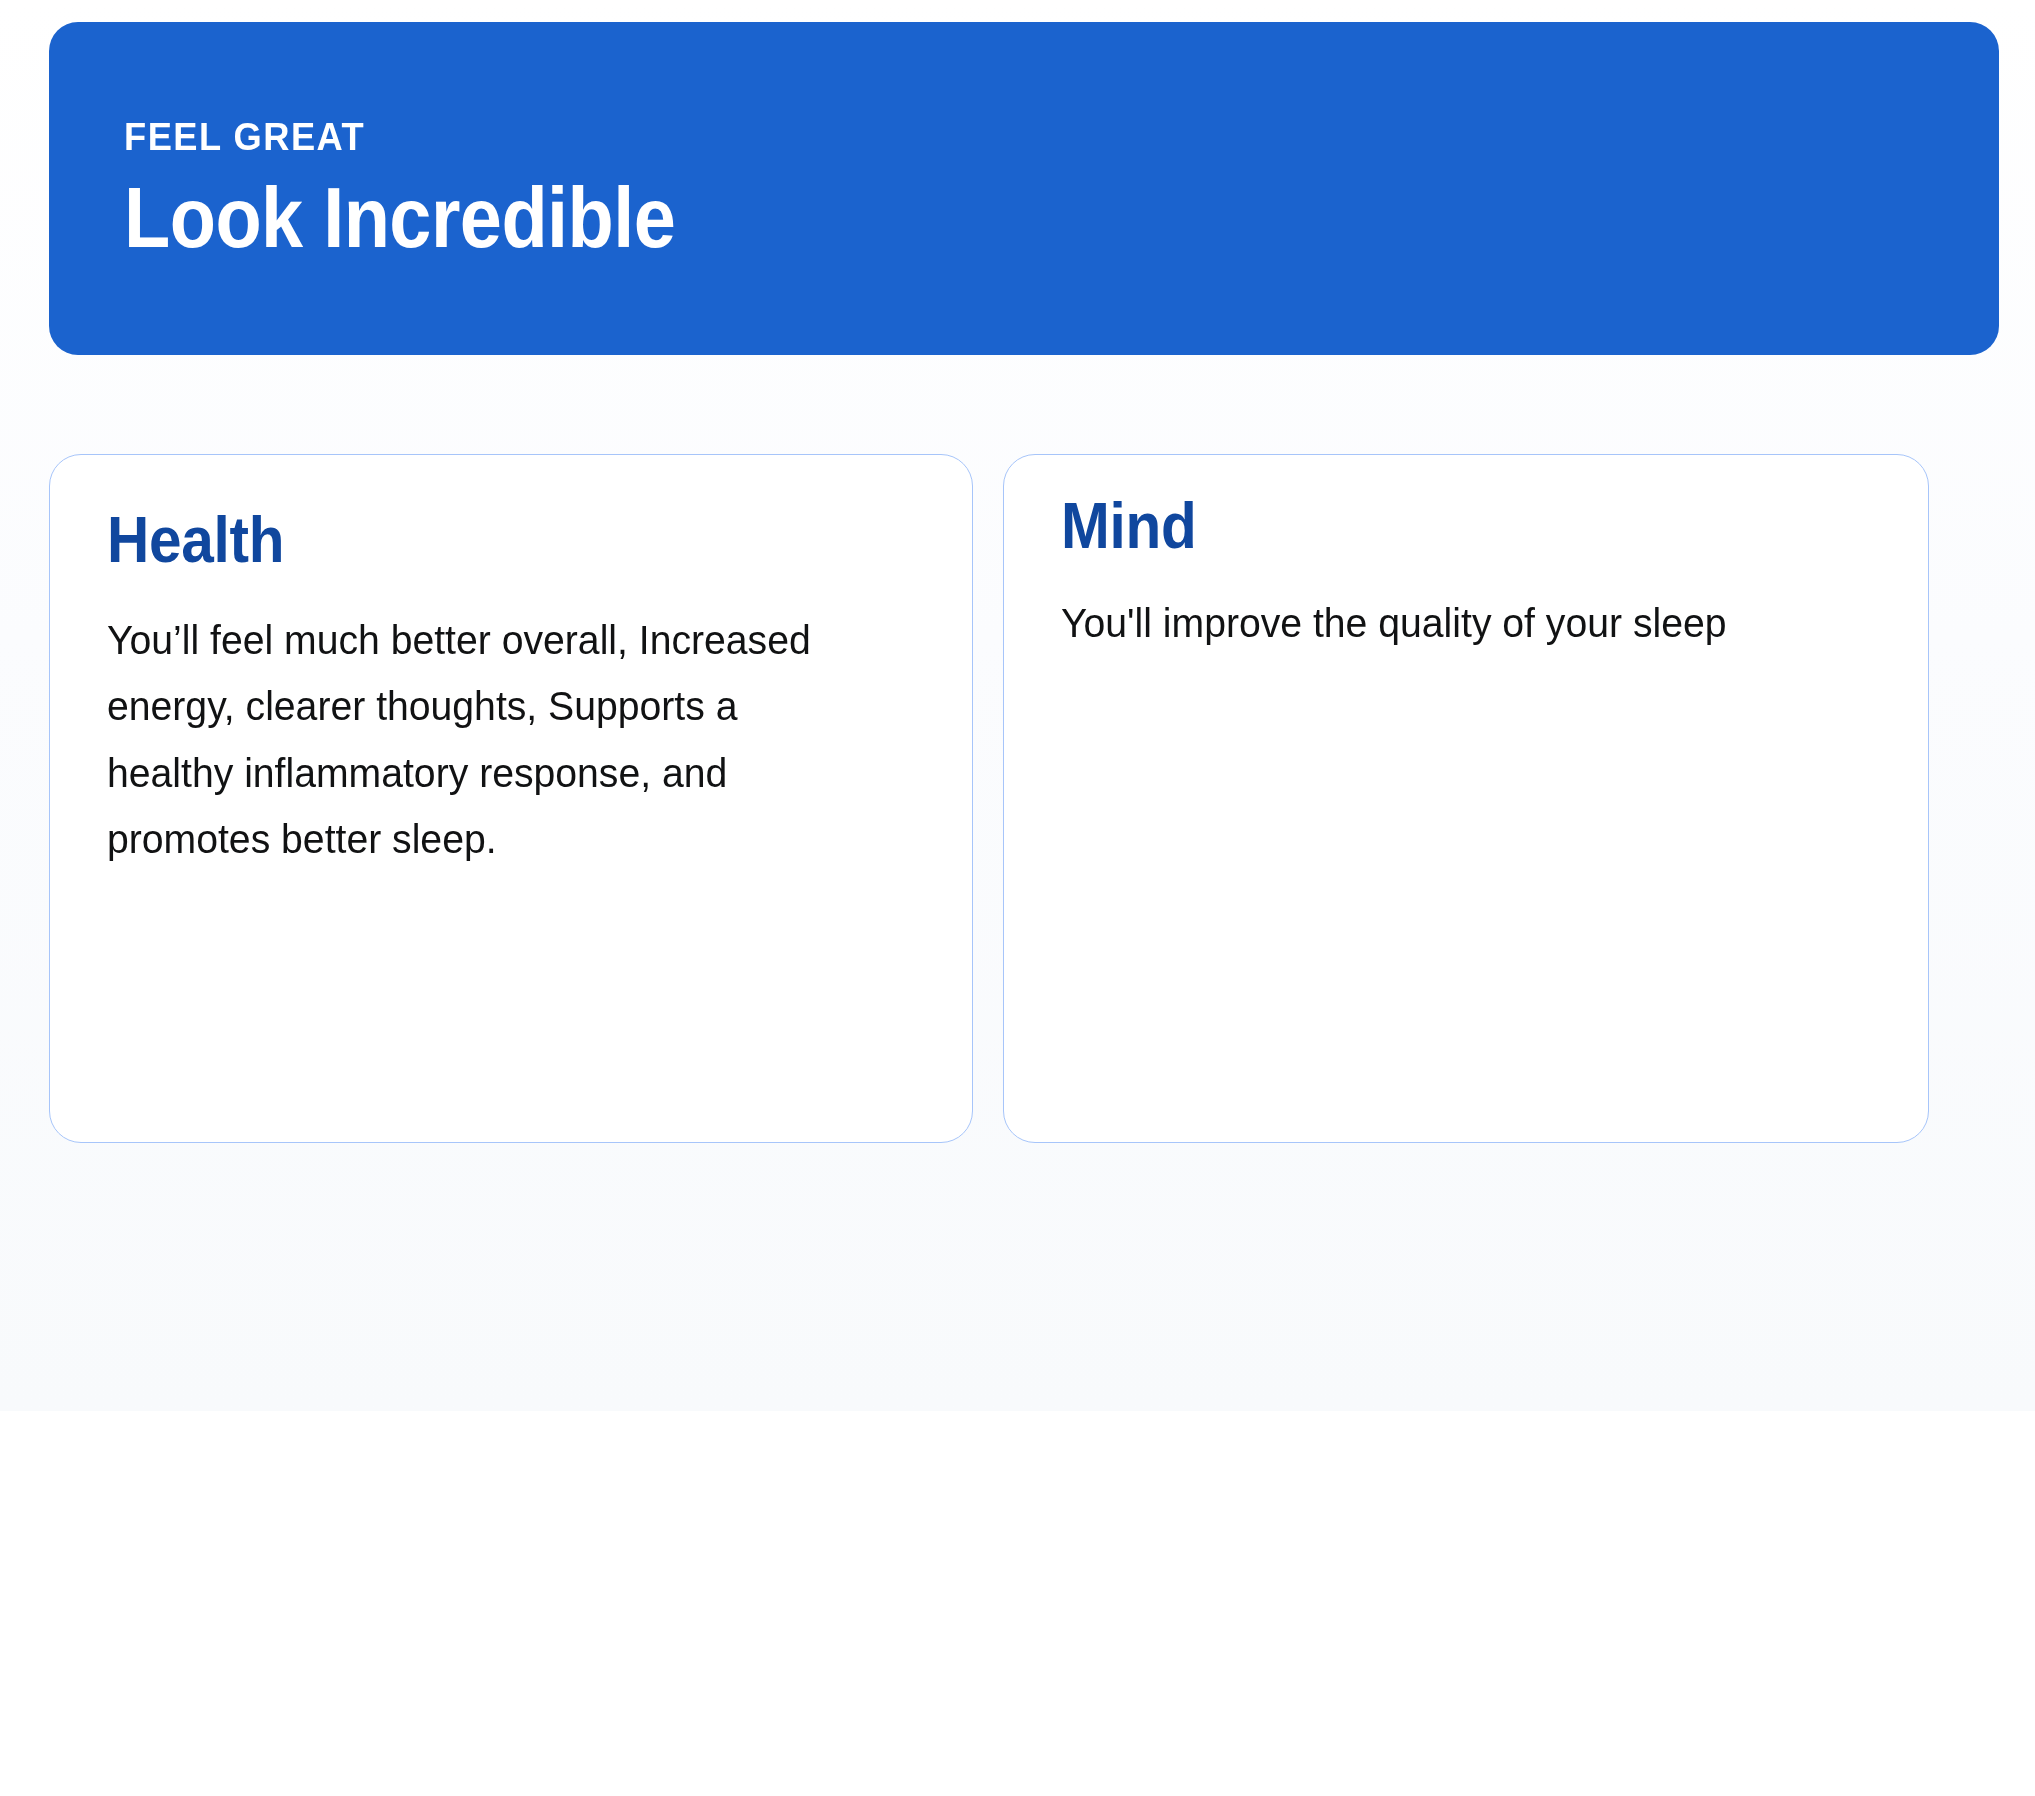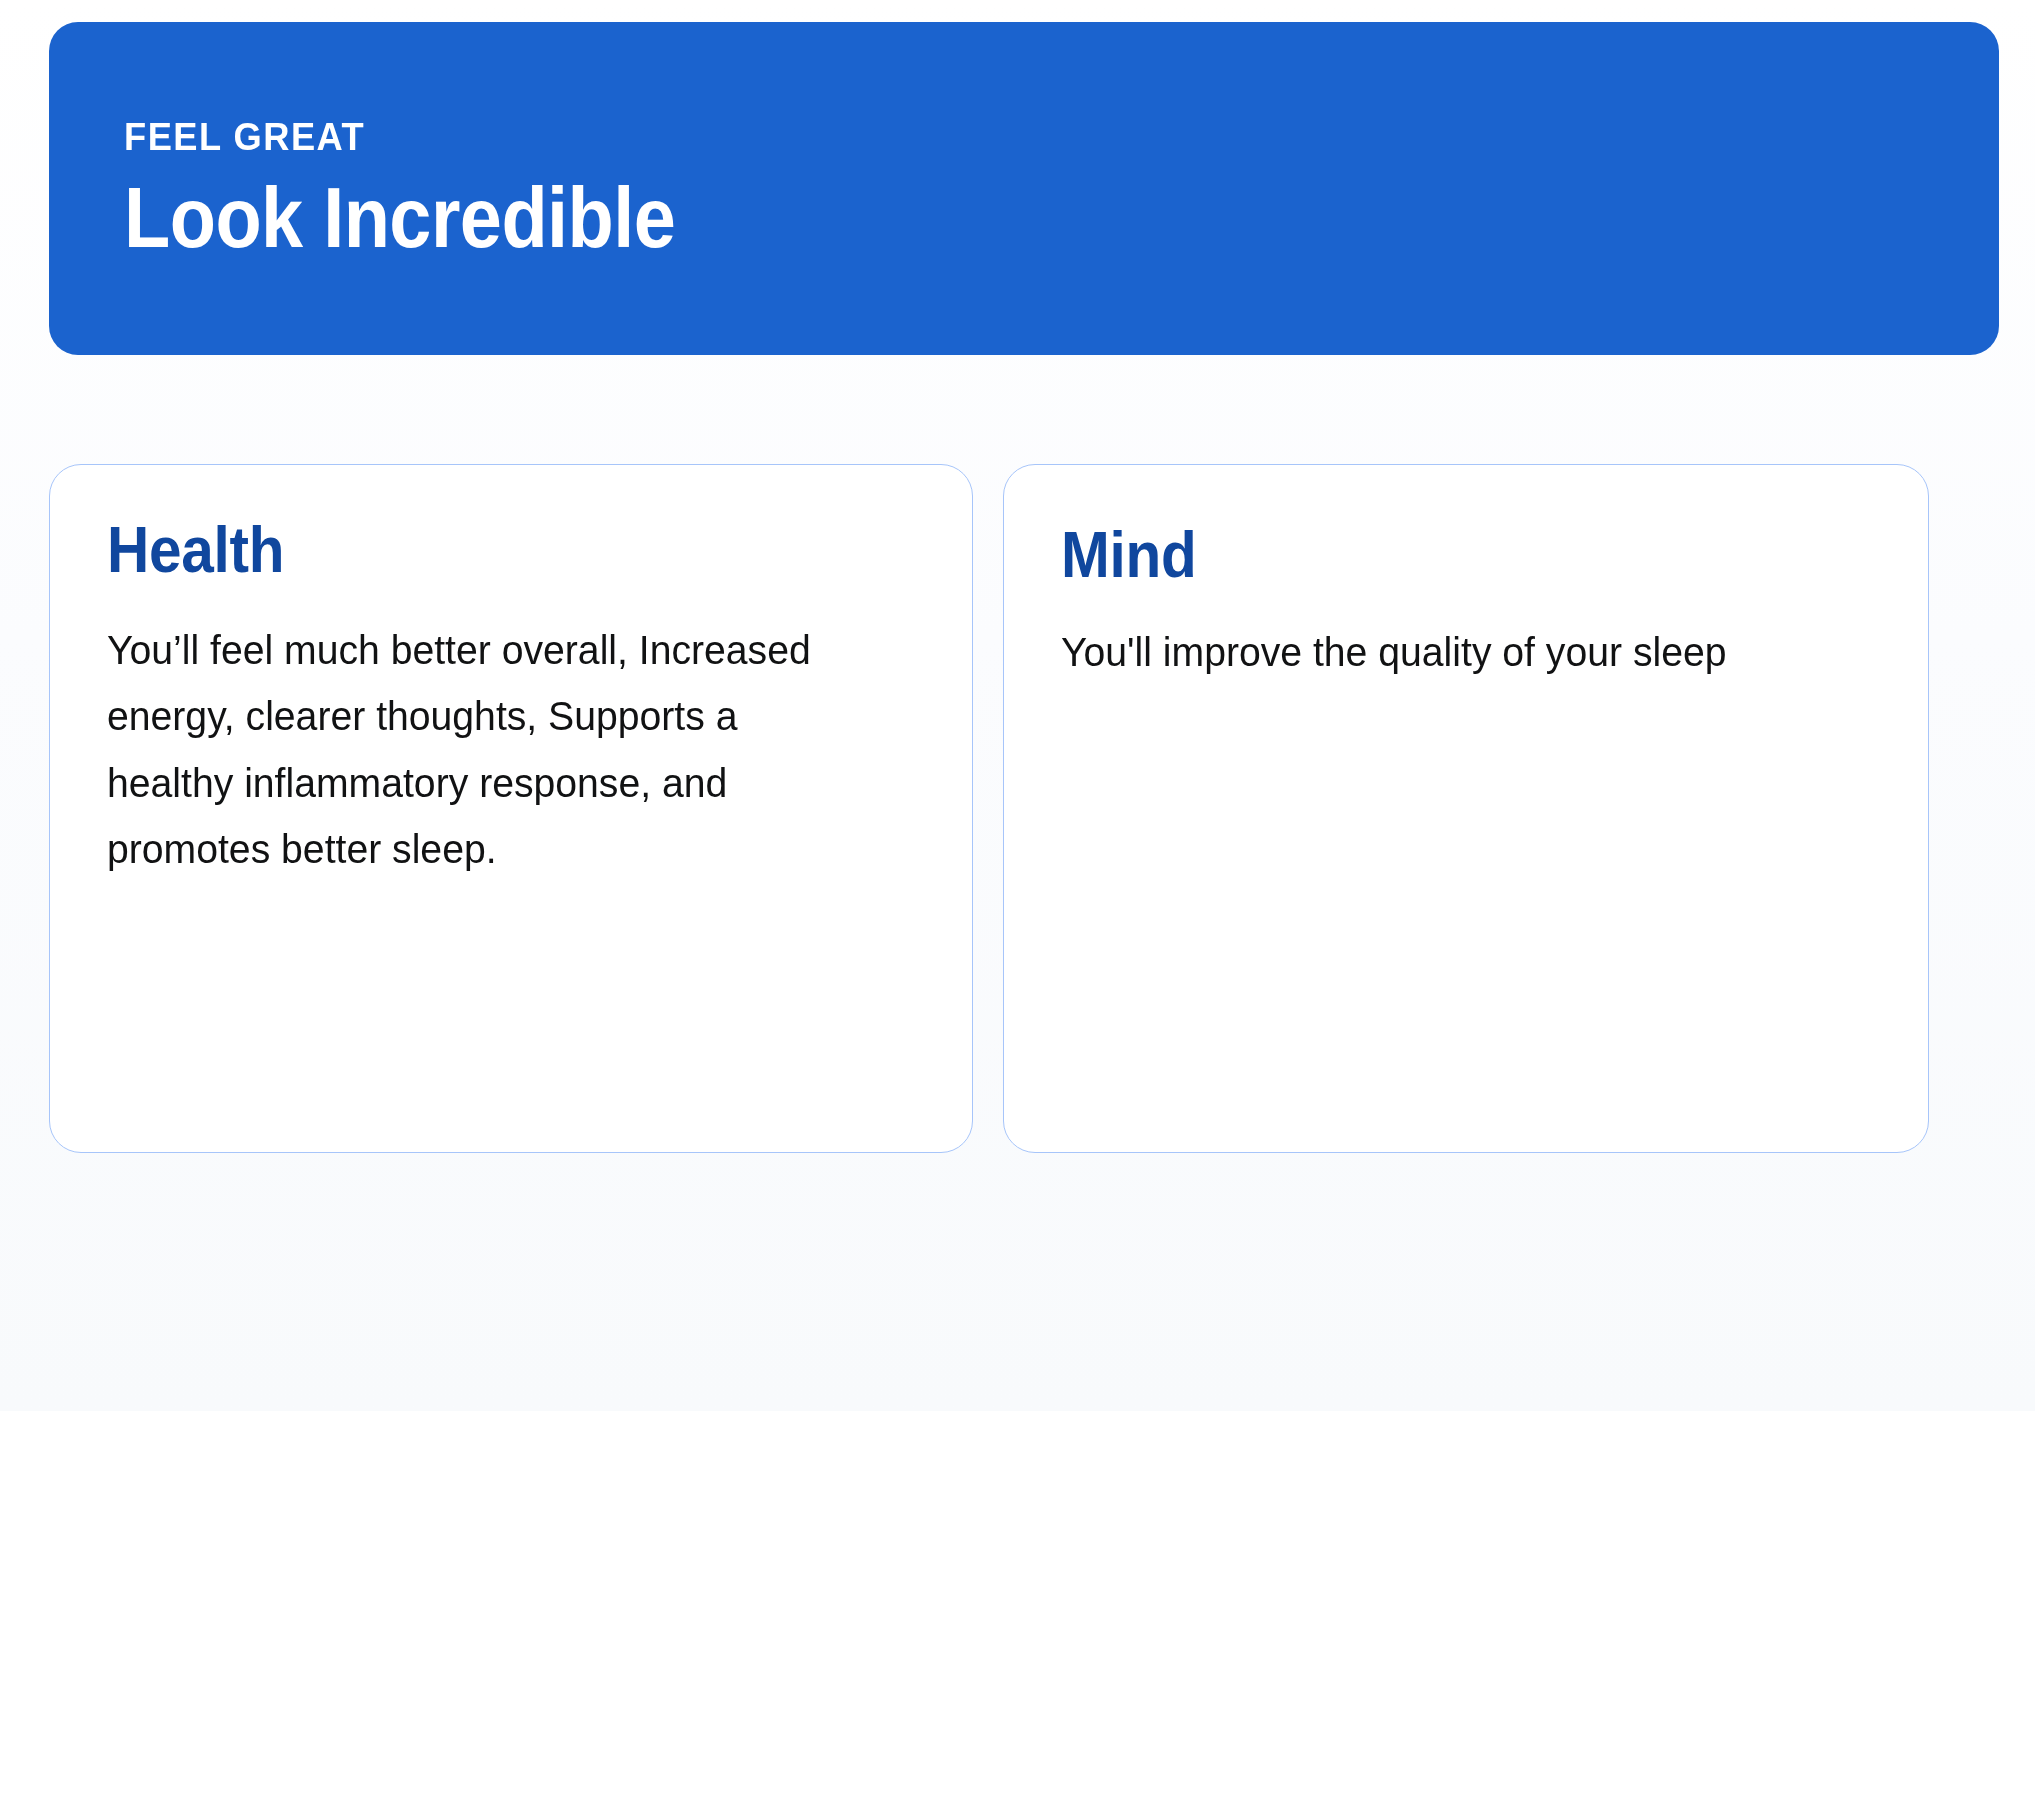--- a/index.html
+++ b/index.html
@@ -57,42 +57,42 @@
     letter-spacing: -0.6px;
     margin: 0;
     transform: scaleX(0.88);
     transform-origin: left center;
   }
 
   
   #card-grid {
     position: absolute;
     left: 49px;
-    top: 464px;
+    top: 454px;
     width: 1948px;
     display: grid;
     grid-template-columns: 924px 926px;
     grid-template-rows: 689px 529px;
     column-gap: 99px;
     row-gap: 98px;
     gap: 30px;
   }
 
   .benefit-card {
     background: #ffffff;
     border: 1.9px solid #a7c5fa;
     border-radius: 32px;
     box-sizing: border-box;
     padding: 52px 57px 0 57px;
     overflow: hidden;
   }
 
   
   .benefit-card.row-2 {
-    padding-top: 57px;
+    padding-top: 38px;
   }
 
   .card-heading {
     color: #10479e;
     font-family: "Liberation Sans Narrow", "Liberation Sans", "DejaVu Sans Condensed", sans-serif;
     font-weight: 700;
     font-size: 65px;
     line-height: 1;
     letter-spacing: -0.3px;
     margin: 0 0 35px 0;

